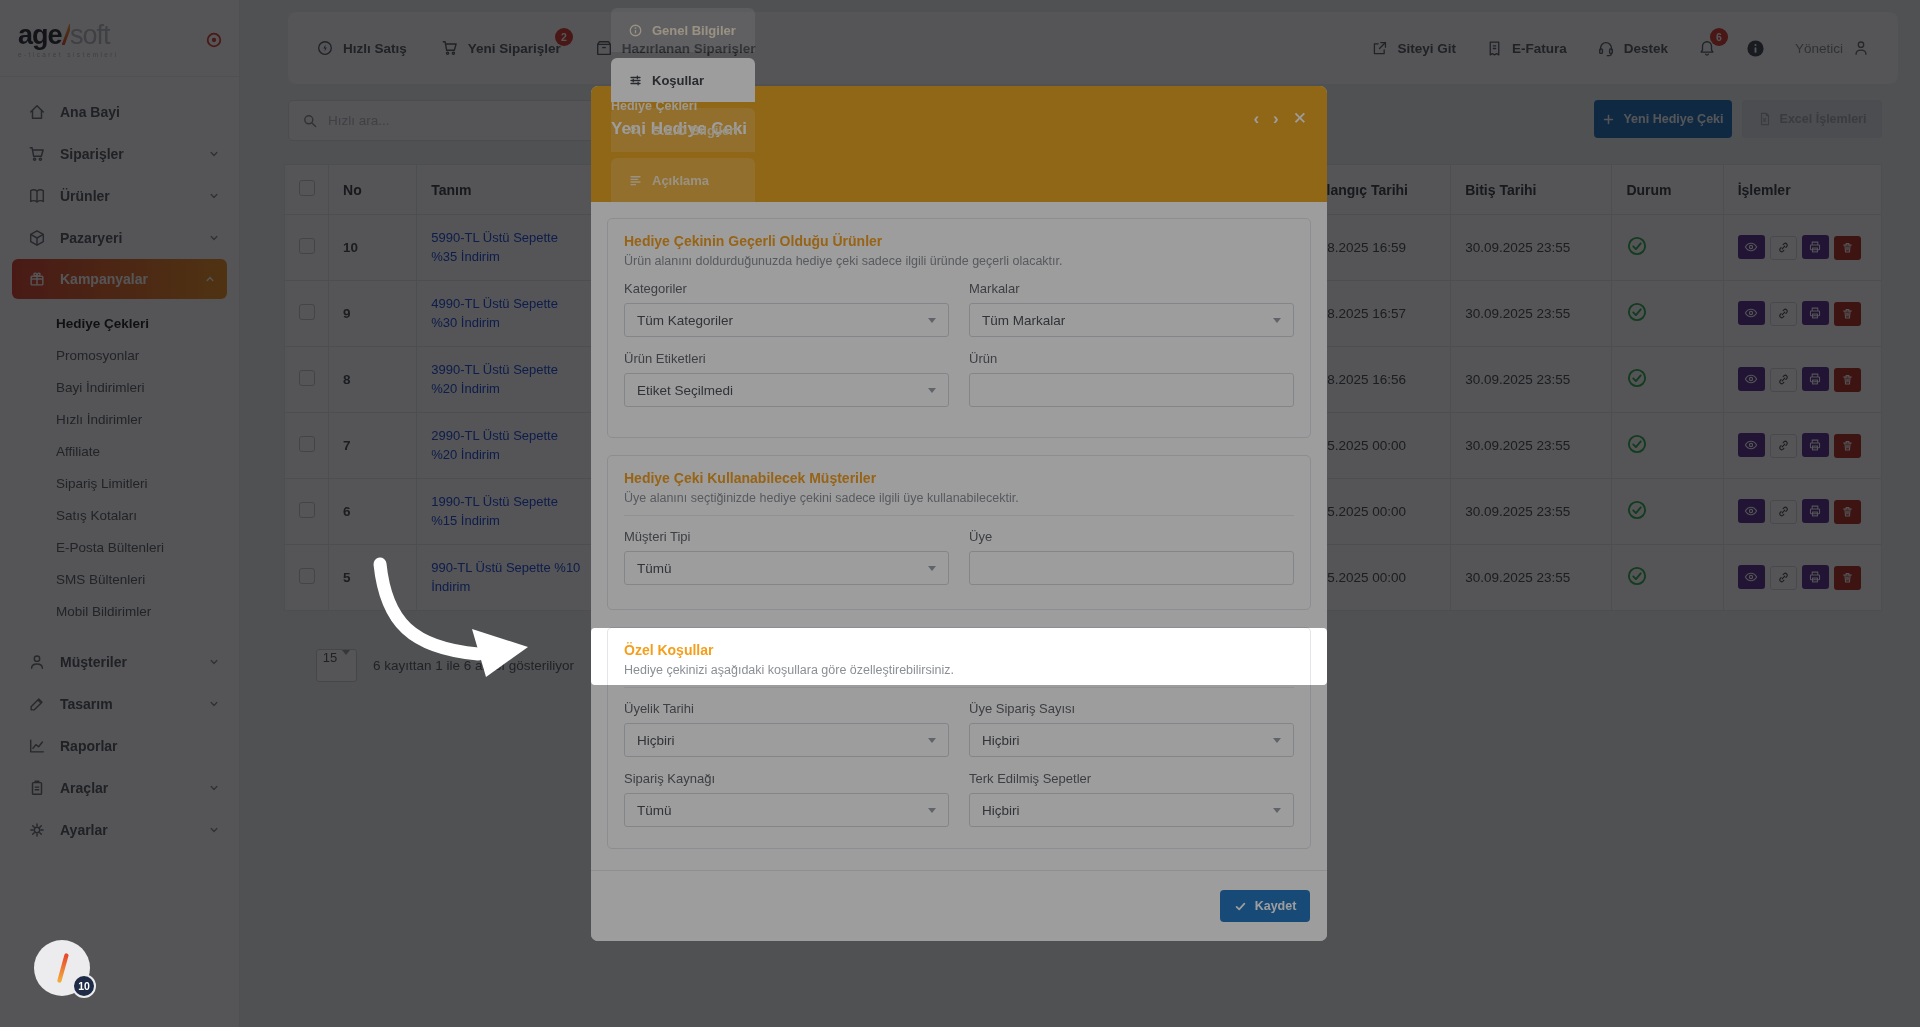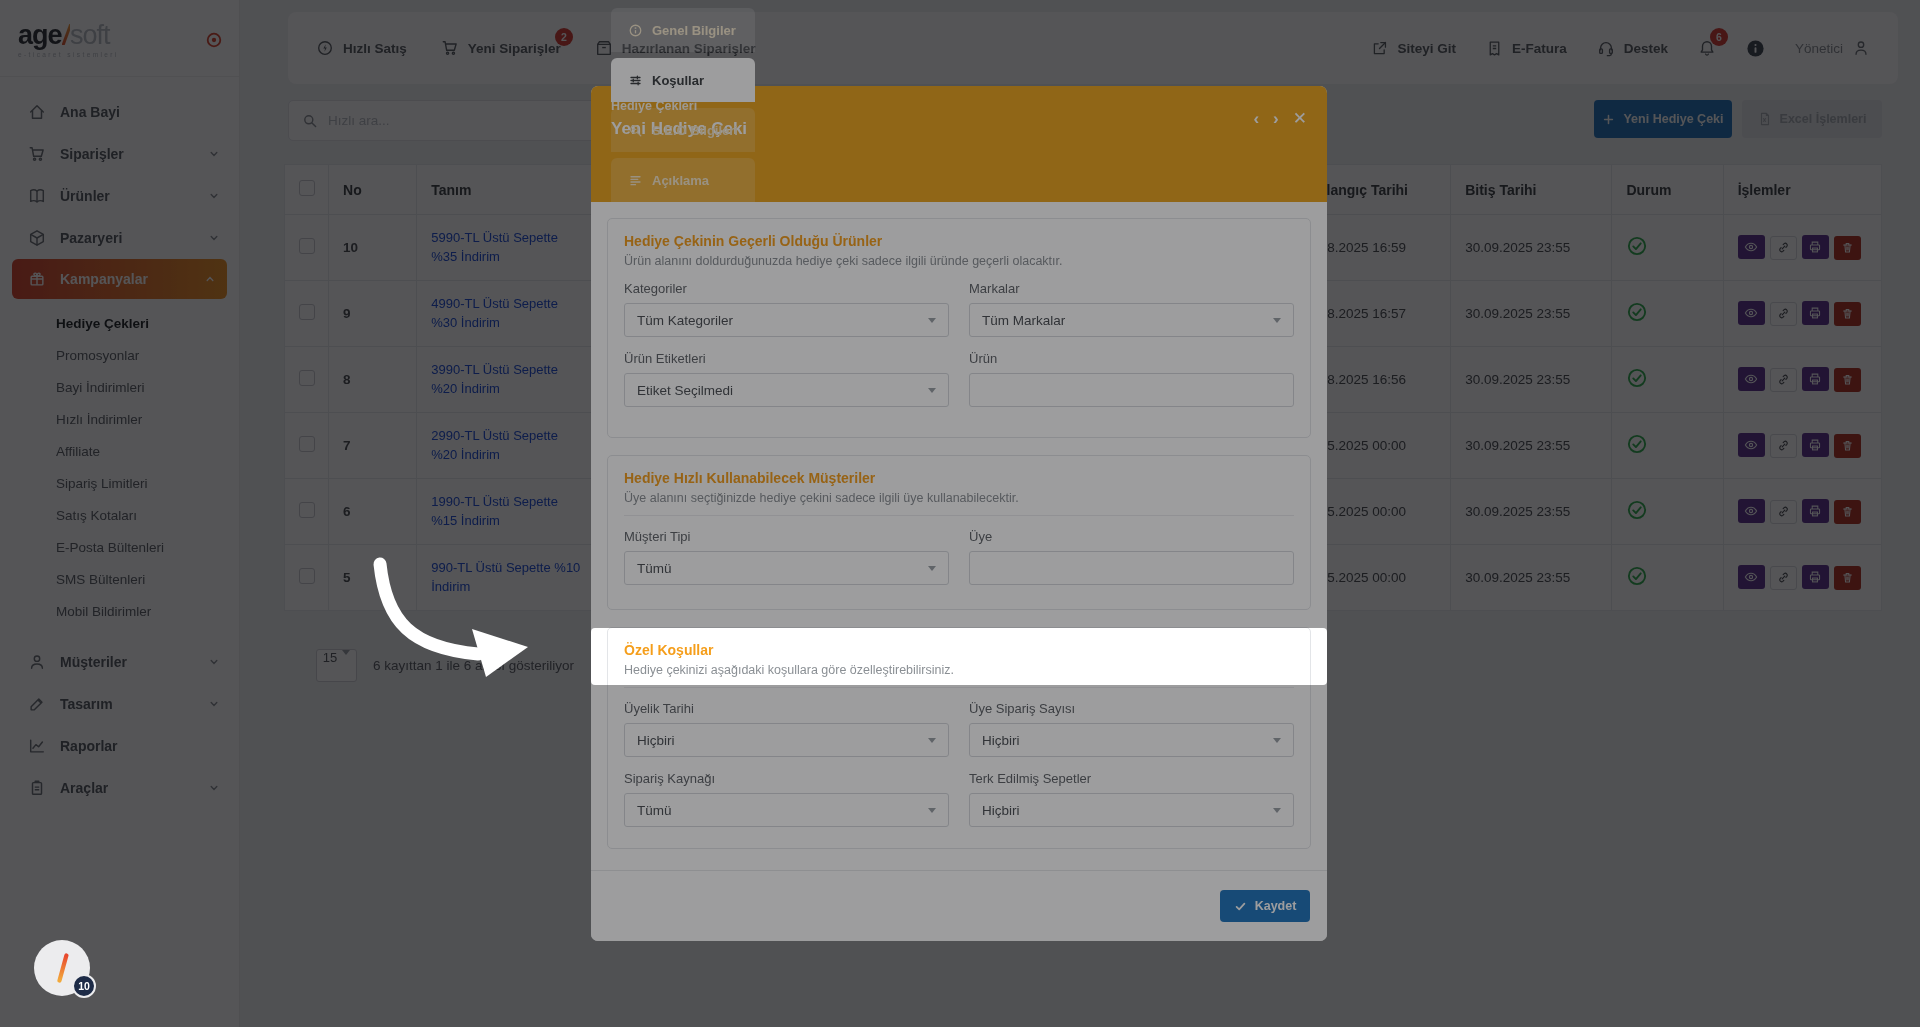--- a/index.html
+++ b/index.html
@@ -233,20 +233,34 @@
     </div>
     <div class="nav-item">
       <span class="ic">
           <svg width="18" height="18" viewBox="0 0 20 20" fill="none" stroke="#6b7075" stroke-width="1.6" stroke-linejoin="round">
             <rect x="5" y="4" width="10" height="13" rx="1"></rect>
             <path d="M8 4 V2.5 H12 V4"></path>
             <path d="M7.5 9 H12.5 M7.5 12 H12.5"></path>
           </svg>
         </span>
       <span class="lbl">Araçlar</span>
+      <span class="chev ic">
+          <svg width="14" height="14" viewBox="0 0 20 20" fill="none" stroke="#8a8f94" stroke-width="2" stroke-linecap="round">
+            <path d="M6 8 L10 12 L14 8"></path>
+          </svg>
+        </span>
+    </div>
+    <div class="nav-item">
+      <span class="ic">
+          <svg width="18" height="18" viewBox="0 0 20 20" fill="none" stroke="#6b7075" stroke-width="1.6" stroke-linecap="round">
+            <circle cx="10" cy="10" r="3"></circle>
+            <path d="M10 3.2 V5.6 M10 14.4 V16.8 M3.2 10 H5.6 M14.4 10 H16.8 M5.2 5.2 L6.9 6.9 M13.1 13.1 L14.8 14.8 M14.8 5.2 L13.1 6.9 M6.9 13.1 L5.2 14.8"></path>
+          </svg>
+        </span>
+      <span class="lbl">Ayarlar</span>
       <span class="chev ic">
           <svg width="14" height="14" viewBox="0 0 20 20" fill="none" stroke="#8a8f94" stroke-width="2" stroke-linecap="round">
             <path d="M6 8 L10 12 L14 8"></path>
           </svg>
         </span>
     </div>
   </nav>
 </aside>
 
 <header class="topbar">
@@ -715,21 +729,21 @@
             </div>
         </div>
         <div class="fcol">
           <div class="flabel">Ürün</div>
           <input class="txt" style="">
         </div>
       </div>
     </div>
 
     <div class="card" id="card2">
-      <h3>Hediye Hızlı Kullanabilecek Müşteriler</h3>
+      <h3>Hediye Çeki Kullanabilecek Müşteriler</h3>
       <p>Üye alanını seçtiğinizde hediye çekini sadece ilgili üye kullanabilecektir.</p>
       <hr>
       <div class="frow">
         <div class="fcol">
           <div class="flabel">Müşteri Tipi</div>
           <div class="sel">
               <span>Tümü</span>
               <span class="caret"></span>
             </div>
         </div>

